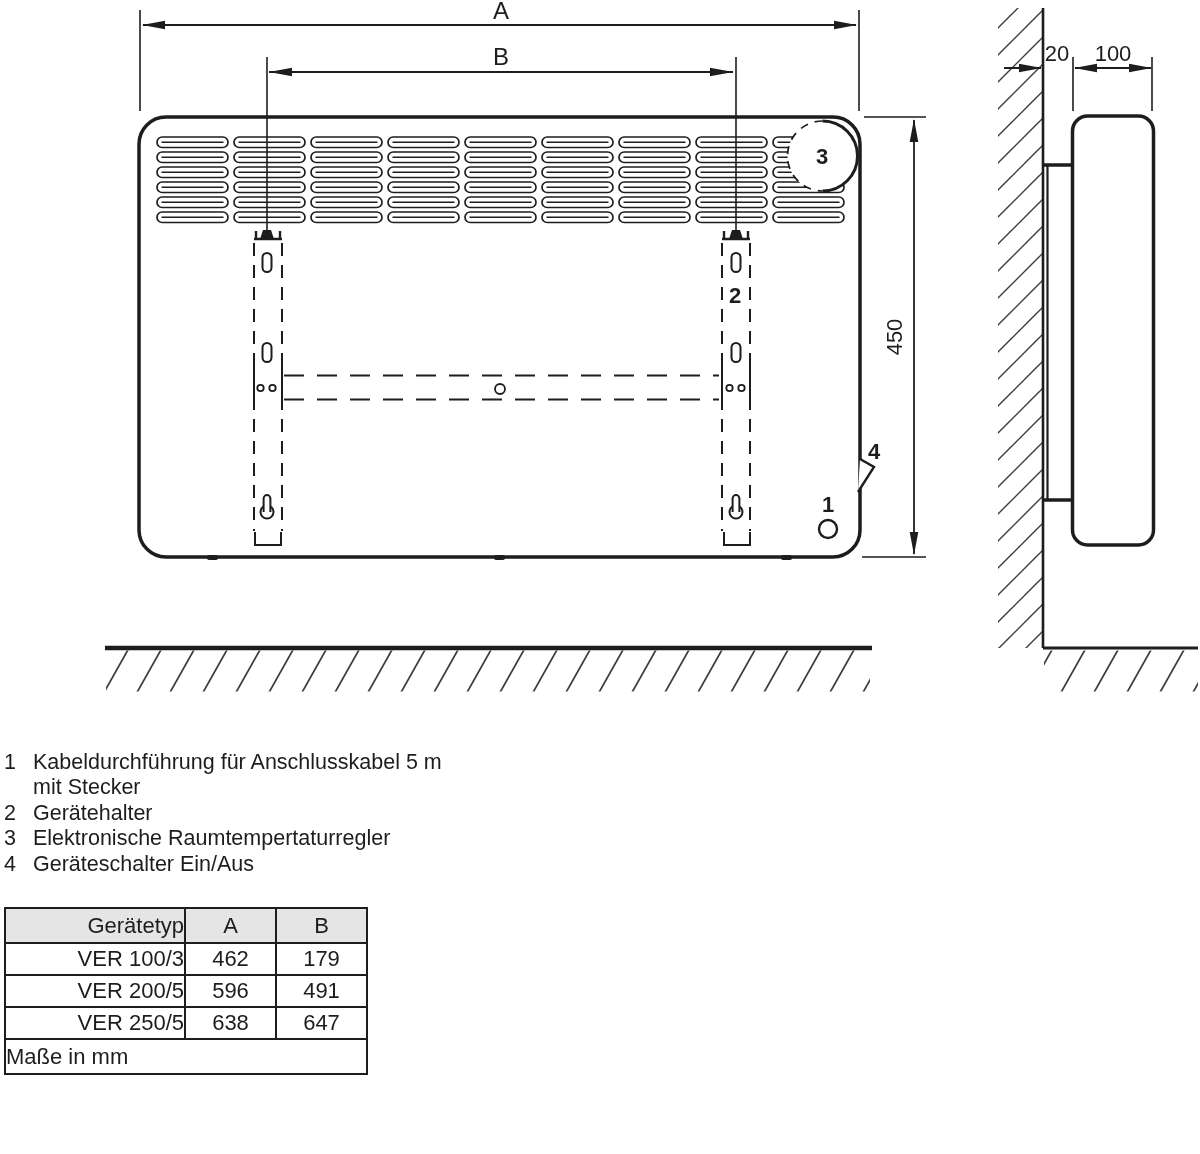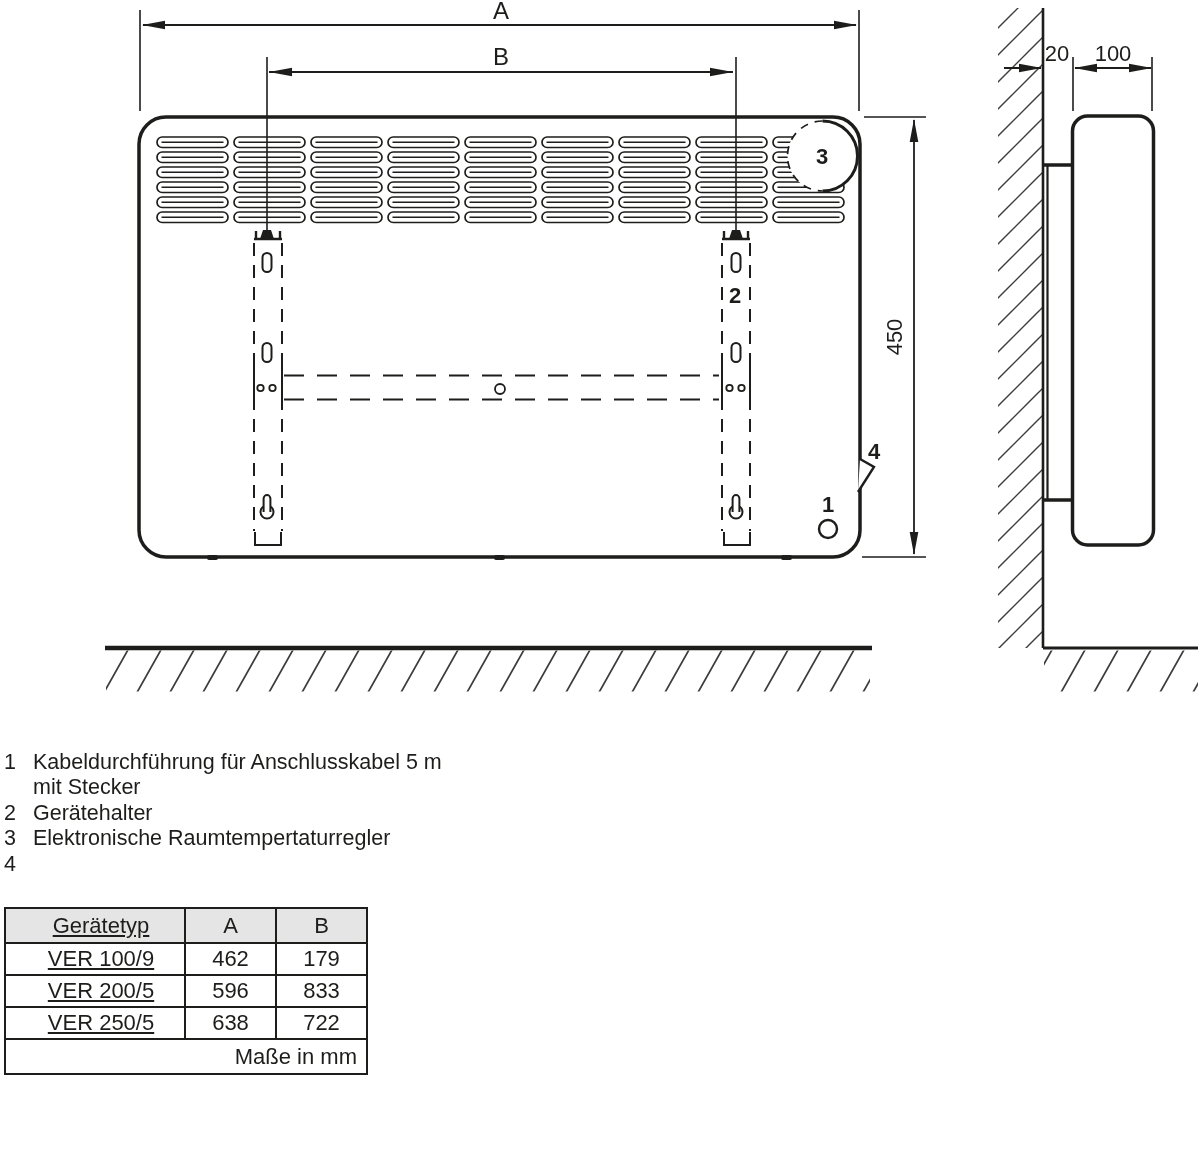--- a/index.html
+++ b/index.html
@@ -26,24 +26,24 @@
 
   
   table.spec {
     position:absolute; left:4px; top:907px; width:344px;
     border-collapse:collapse; table-layout:fixed;
     font-size:22px; font-weight:500; color:#1d1d1b;
   }
   table.spec th, table.spec td { border:2px solid #1d1d1b; padding:0; }
   table.spec th { background:#e5e5e5; font-weight:500; height:33px; }
   table.spec tbody tr td { height:30px; }
-  .colType { width:166px; text-align:center; padding-left:12px !important;text-decoration:underline; }
+  .colType { width:166px; text-align:right; padding-left:12px !important; }
   .colA { width:89px; text-align:center; }
   .colB { width:89px; text-align:center; }
-  table.spec tr.foot td { height:33px; text-align:right; padding-right:9px !important;border-radius:10px; }
+  table.spec tr.foot td { height:33px; text-align:left; padding-right:9px !important;border-radius:10px; }
 </style>
 </head>
 <body>
 
 <div class="page">
 
 <svg width="1200" height="730" viewBox="0 0 1200 730">
   <defs>
     <pattern id="hatch45" patternUnits="userSpaceOnUse" width="27" height="27">
       <path d="M-7,7 L7,-7 M0,27 L27,0 M20,34 L34,20" stroke="#3c3c3c" stroke-width="1.4" fill="none"></path>
@@ -257,47 +257,48 @@
   <div class="legend-item">
     <span class="lnum">2</span>
     <span class="ltxt">Gerätehalter</span>
   </div>
   <div class="legend-item">
     <span class="lnum">3</span>
     <span class="ltxt">Elektronische Raumtempertaturregler</span>
   </div>
   <div class="legend-item">
     <span class="lnum">4</span>
+    <span class="ltxt">Geräteschalter Ein/Aus</span>
   </div>
 </div>
 
 
 <table class="spec">
   <thead>
     <tr>
       <th class="colType">Gerätetyp</th>
       <th class="colA">A</th>
       <th class="colB">B</th>
     </tr>
   </thead>
   <tbody>
     <tr>
-      <td class="colType">VER 100/9</td>
+      <td class="colType">VER 100/3</td>
       <td class="colA">462</td>
       <td class="colB">179</td>
     </tr>
     <tr>
       <td class="colType">VER 200/5</td>
       <td class="colA">596</td>
-      <td class="colB">833</td>
+      <td class="colB">491</td>
     </tr>
     <tr>
       <td class="colType">VER 250/5</td>
       <td class="colA">638</td>
-      <td class="colB">722</td>
+      <td class="colB">647</td>
     </tr>
     <tr class="foot">
       <td colspan="3">Maße in mm</td>
     </tr>
   </tbody>
 </table>
 
 </div>
 
 </body></html>

